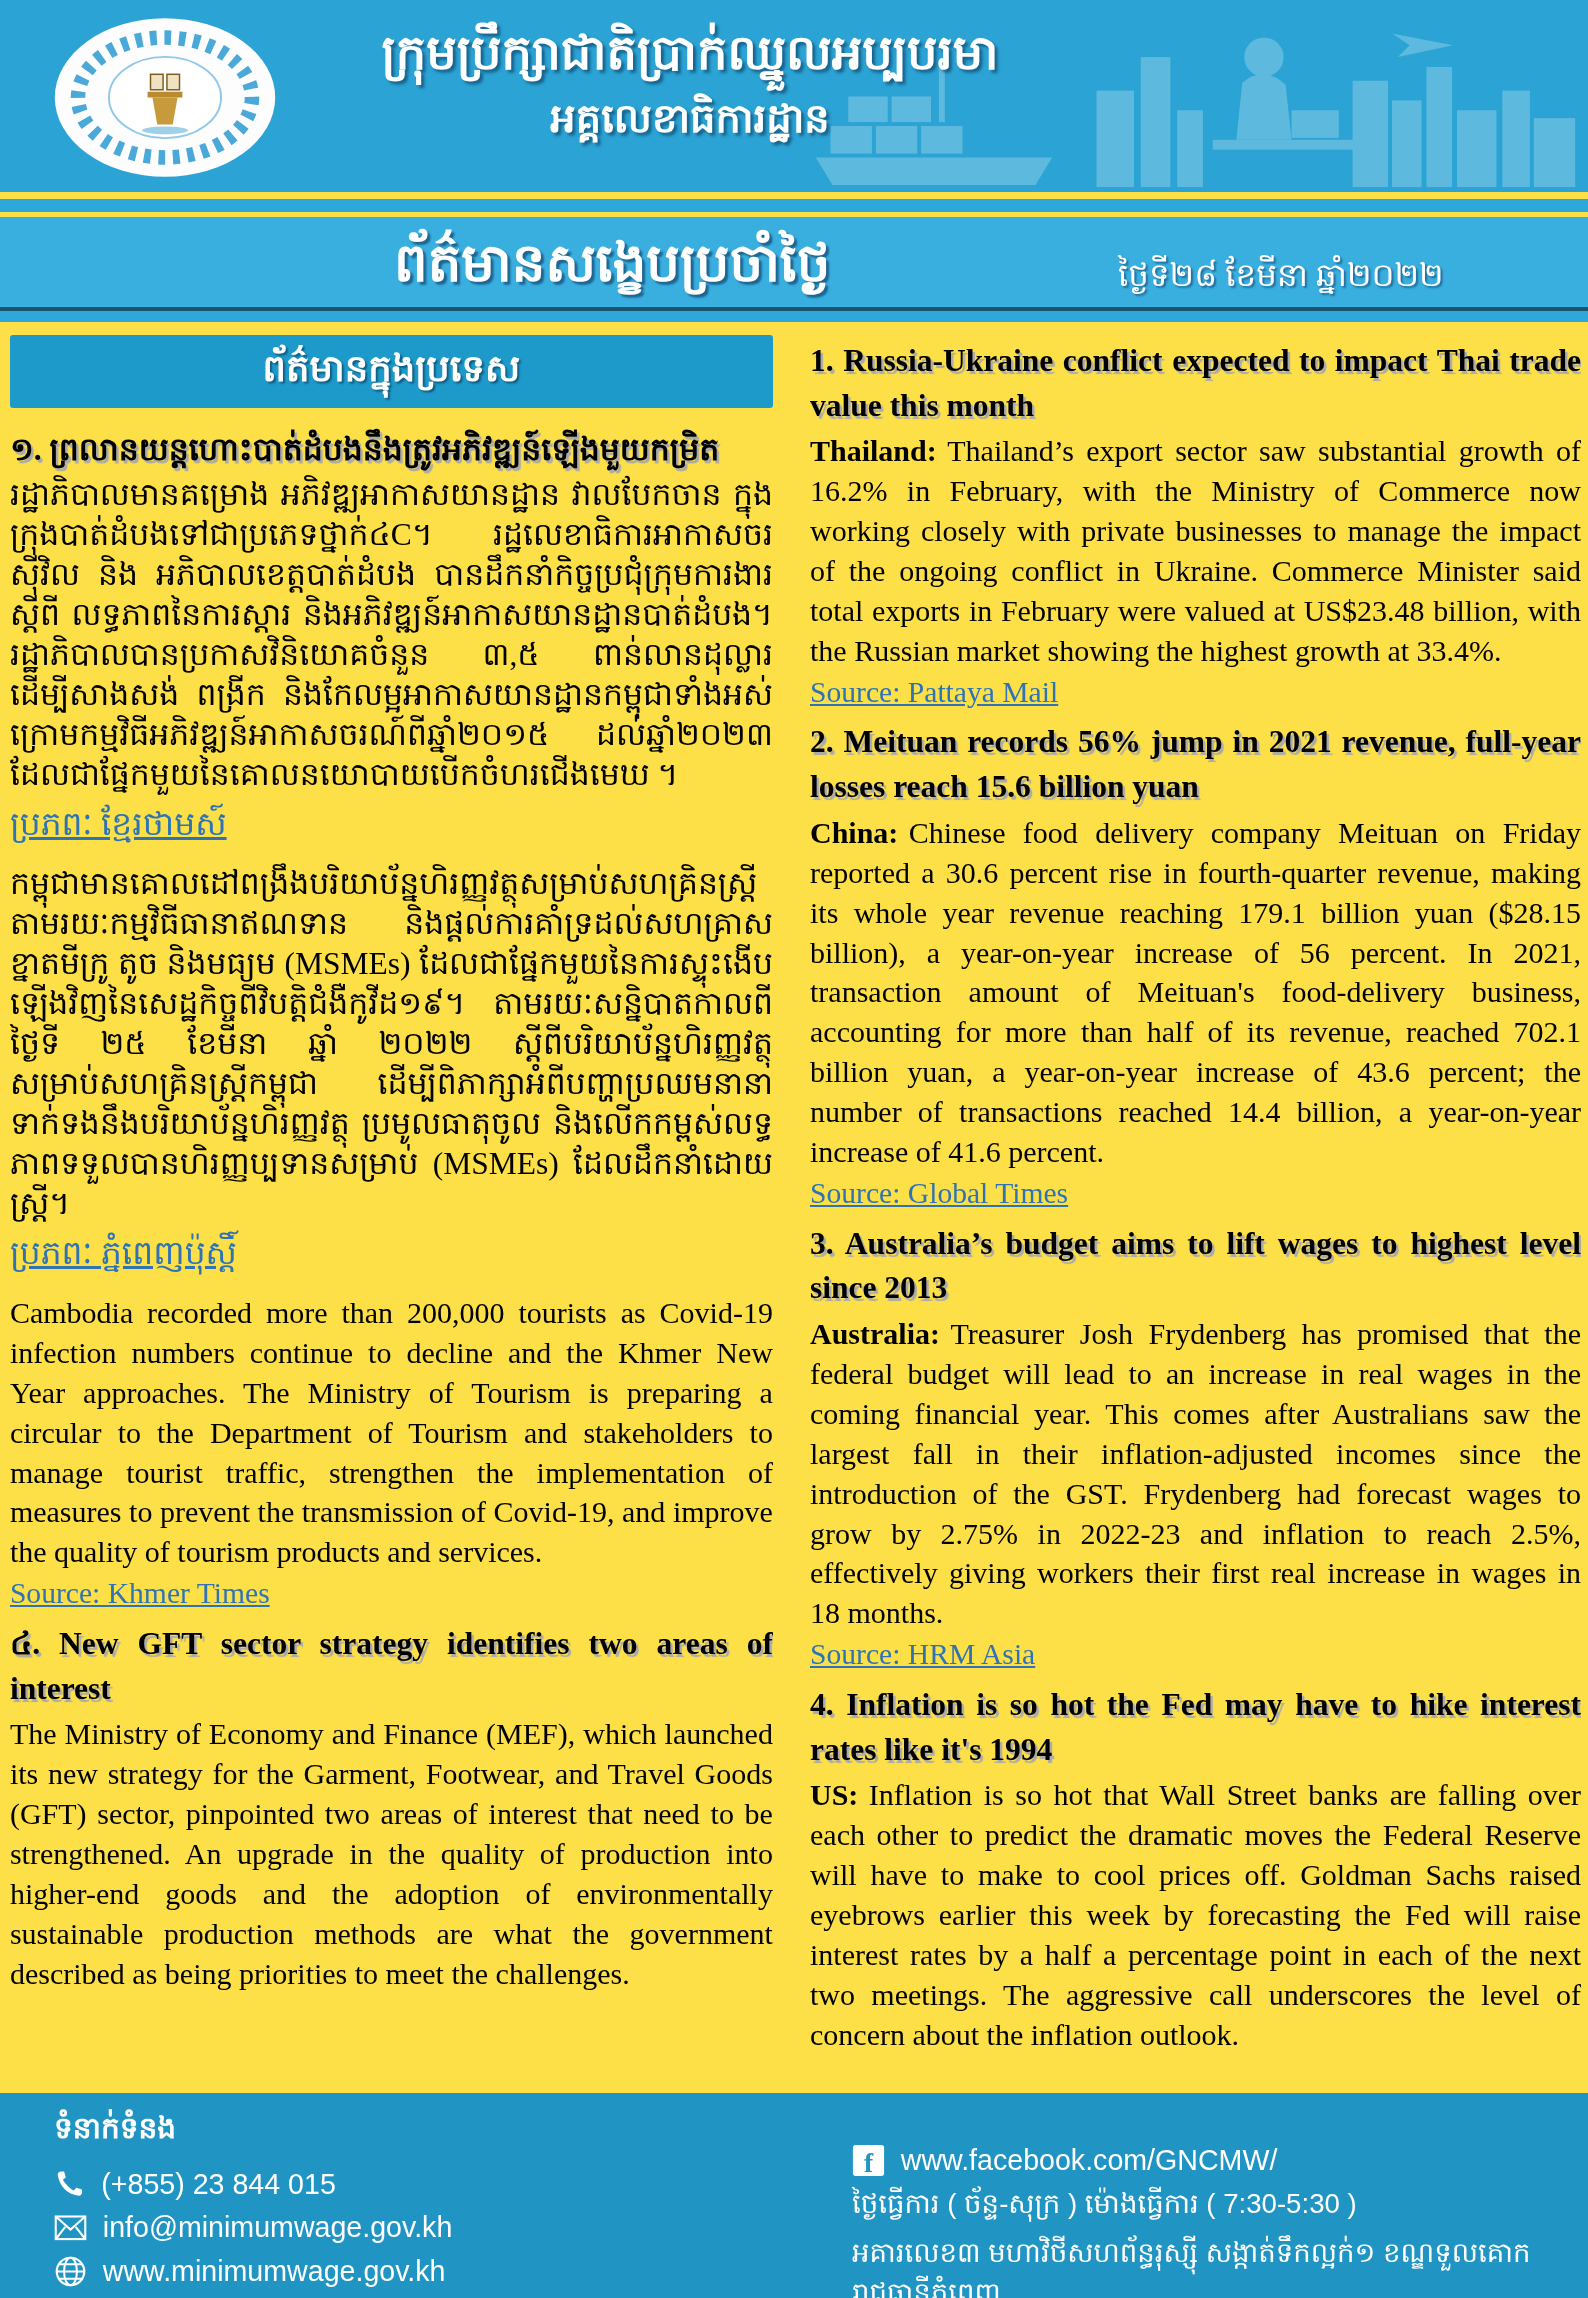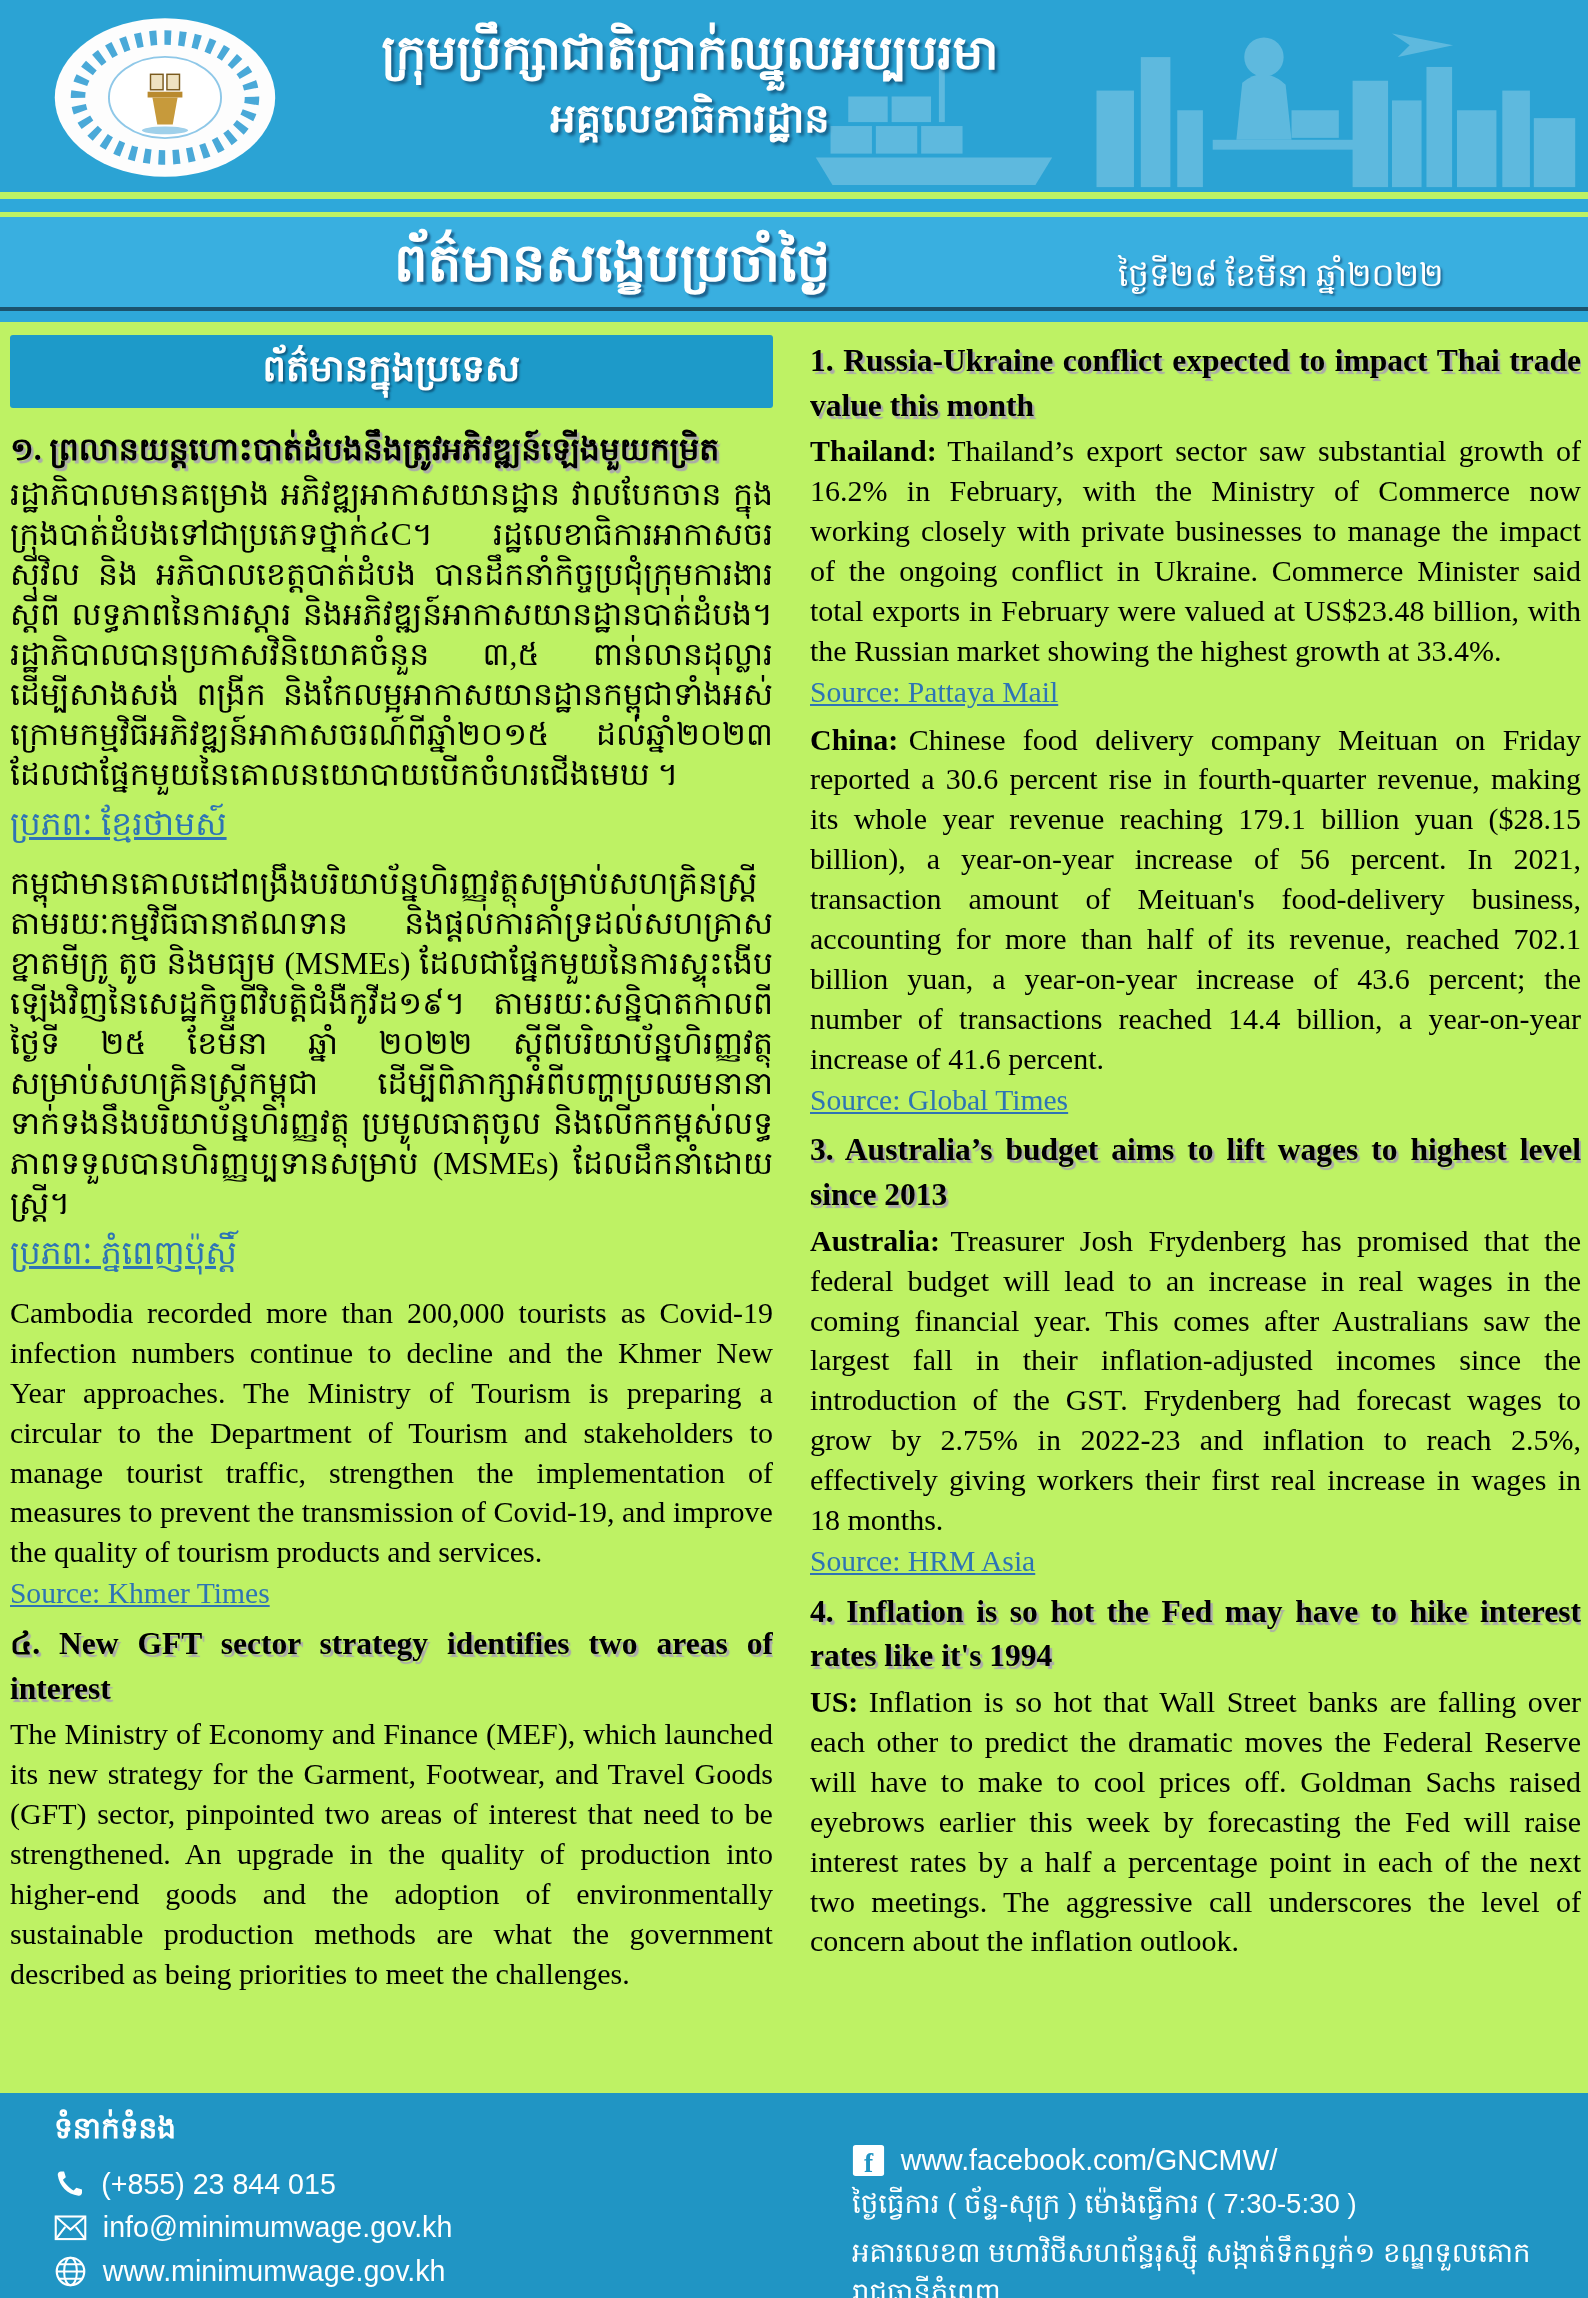--- a/index.html
+++ b/index.html
@@ -1,16 +1,16 @@
 <!DOCTYPE html>
 <html><head>
 <meta charset="utf-8">
 <style>
   html,body { margin:0; padding:0; background:#ffffff; }
-  .page { position:relative; width:1589px; height:2298px; background:#bef264; overflow:hidden;
+  .page { position:relative; width:1589px; height:2298px; background:#fde047; overflow:hidden;
           font-family:"Liberation Serif","DejaVu Serif",serif; }
 
   
   .header { position:absolute; left:0; top:0; width:1589px; height:192px; background:#2BA3D4; }
   .watermark { position:absolute; right:0; top:0; width:788px; height:192px; opacity:.24; }
   .logo { position:absolute; left:49px; top:13.8px; width:232px; height:167px; }
   .org-names { position:absolute; left:291px; top:21.7px; width:798px; text-align:center; color:#fff; }
   .org-line1 { font-size:48px; font-weight:bold; text-shadow:3px 3px 3px rgba(5,45,80,.55); }
   .org-line2 { font-size:40px; font-weight:bold; margin-top:1px; text-shadow:3px 3px 3px rgba(5,45,80,.55); }
 
@@ -131,20 +131,21 @@
   </div>
 
   <div class="col col-right">
 
     <div class="article">
       <h3 class="art-title">1. Russia-Ukraine conflict expected to impact Thai trade value this month</h3>
       <p class="art-body"><strong class="lead">Thailand:</strong><span>Thailand’s export sector saw substantial growth of 16.2% in February, with the Ministry of Commerce now working closely with private businesses to manage the impact of the ongoing conflict in Ukraine. Commerce Minister said total exports in February were valued at US$23.48 billion, with the Russian market showing the highest growth at 33.4%.</span></p>
       <a class="source">Source: Pattaya Mail</a>
     </div>
     <div class="article">
+      <h3 class="art-title">2. Meituan records 56% jump in 2021 revenue, full-year losses reach 15.6 billion yuan</h3>
       <p class="art-body"><strong class="lead">China:</strong><span>Chinese food delivery company Meituan on Friday reported a 30.6 percent rise in fourth-quarter revenue, making its whole year revenue reaching 179.1 billion yuan ($28.15 billion), a year-on-year increase of 56 percent. In 2021, transaction amount of Meituan's food-delivery business, accounting for more than half of its revenue, reached 702.1 billion yuan, a year-on-year increase of 43.6 percent; the number of transactions reached 14.4 billion, a year-on-year increase of 41.6 percent.</span></p>
       <a class="source">Source: Global Times</a>
     </div>
     <div class="article">
       <h3 class="art-title">3. Australia’s budget aims to lift wages to highest level since 2013</h3>
       <p class="art-body"><strong class="lead">Australia:</strong><span>Treasurer Josh Frydenberg has promised that the federal budget will lead to an increase in real wages in the coming financial year. This comes after Australians saw the largest fall in their inflation-adjusted incomes since the introduction of the GST. Frydenberg had forecast wages to grow by 2.75% in 2022-23 and inflation to reach 2.5%, effectively giving workers their first real increase in wages in 18 months.</span></p>
       <a class="source">Source: HRM Asia</a>
     </div>
     <div class="article">
       <h3 class="art-title">4. Inflation is so hot the Fed may have to hike interest rates like it's 1994</h3>

